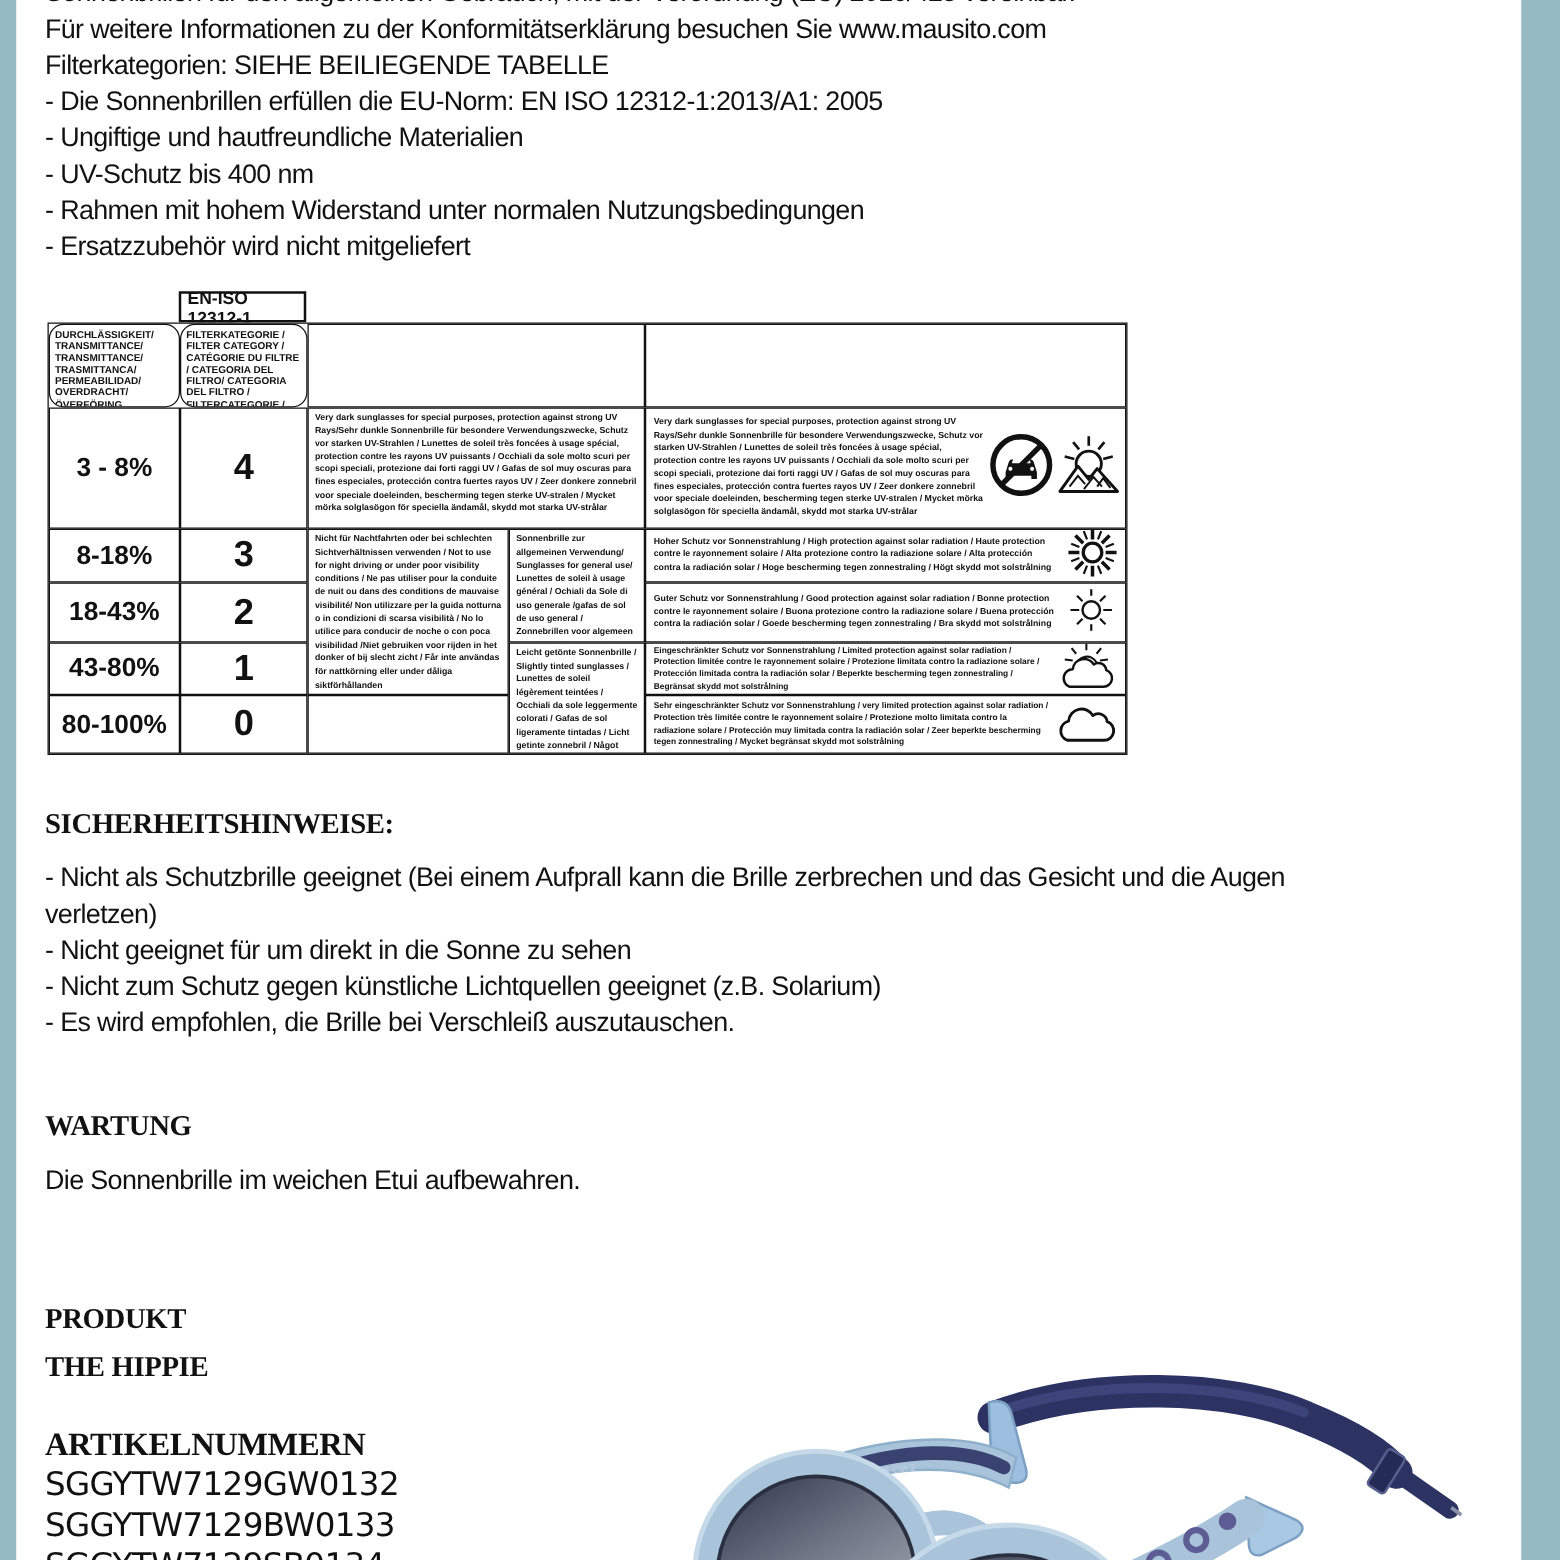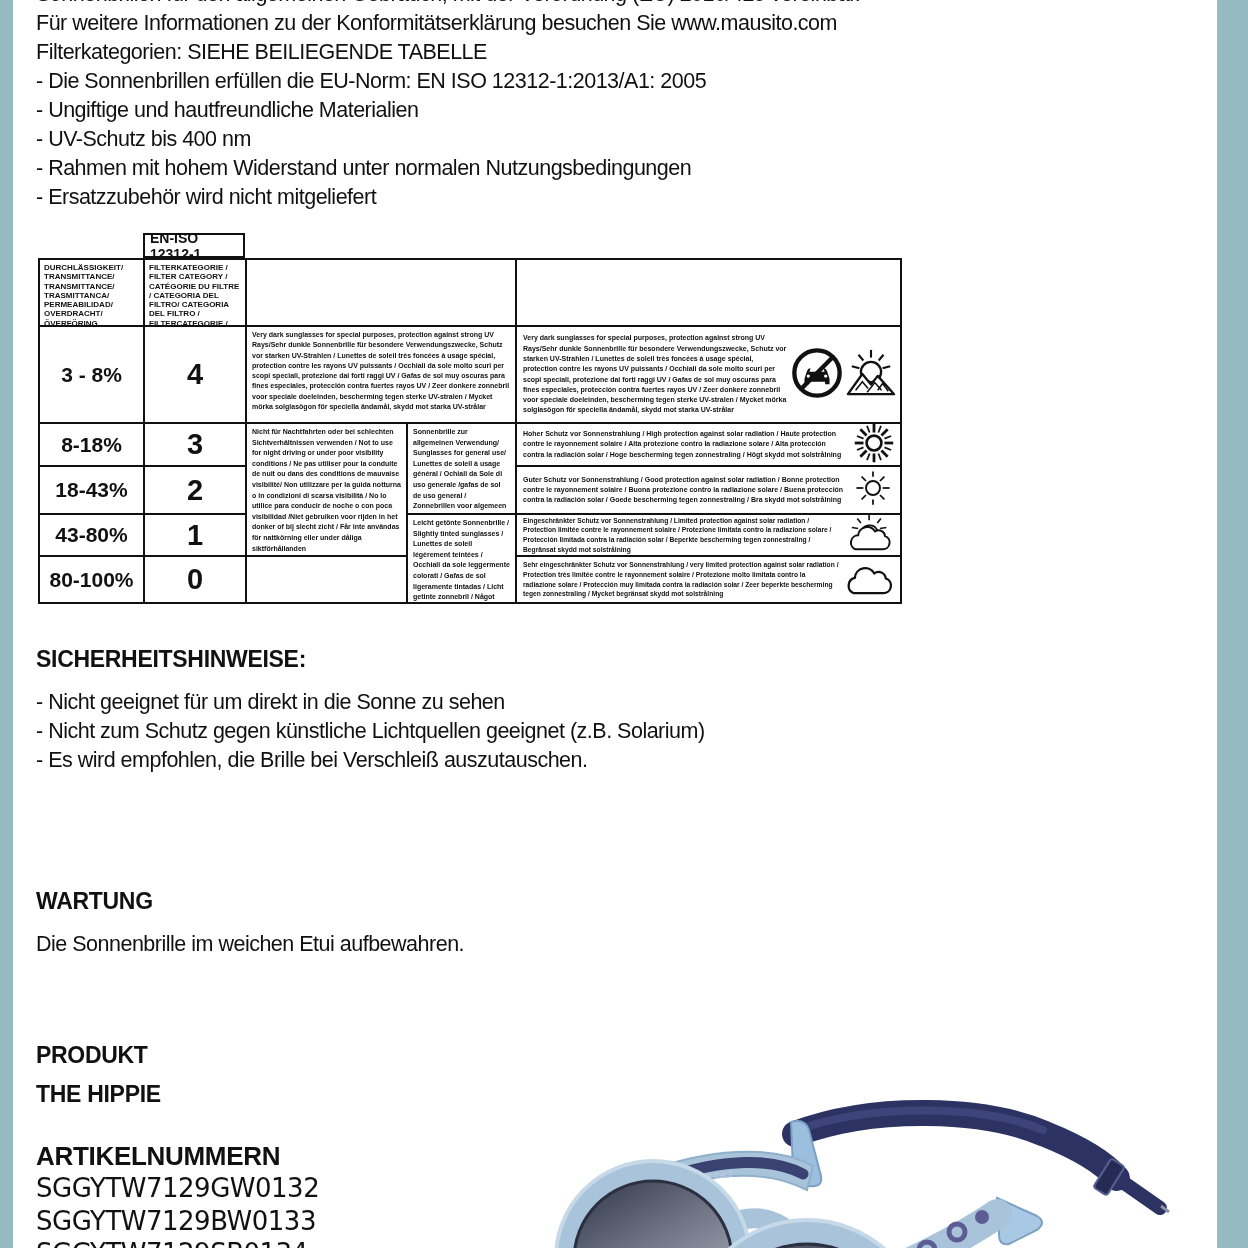--- a/index.html
+++ b/index.html
@@ -15,32 +15,32 @@
 
   
   .iso-box{position:absolute;left:143px;top:233px;width:102px;height:25px;border:2.5px solid #111;
            box-sizing:border-box;font-family:"Liberation Sans",sans-serif;font-weight:bold;
            font-size:14px;display:flex;align-items:center;padding-left:5px;background:#fff;}
   .t-wrap{position:absolute;left:38px;top:258px;width:862px;border:1.5px solid #111;background:#fff;}
   .t-grid{display:grid;grid-template-columns:105px 102px 161px 109px 385px;
           grid-template-rows:67px 97px 43px 48px 42px 47px;}
   .tc{border:1.5px solid #111;box-sizing:border-box;overflow:hidden;
       font-family:"Liberation Sans",sans-serif;font-weight:bold;}
-  .tc-head{padding:3px 4px;font-size:8px;line-height:9.3px;text-transform:none;}
+  .tc-head{padding:3px 4px;font-size:8px;line-height:9.3px;text-transform:none;border-radius:12px;}
   .tc-val{display:flex;align-items:center;justify-content:center;font-size:21px;}
   .tc-cat{font-size:29px;}
   .tc-long{padding:3px 5px;font-size:7px;line-height:10.3px;}
   .tc-mid{padding:3px 5px;font-size:7px;line-height:10.6px;}
   .tc-c5{display:flex;align-items:center;padding:2px 4px 2px 6px;}
   .c5-text{flex:1;font-size:7px;line-height:10.3px;padding-right:3px;}
   .c5-icons{display:flex;align-items:center;gap:2px;flex:none;}
   .c1{grid-column:1;} .c2{grid-column:2;} .c3{grid-column:3;} .c4{grid-column:4;} .c5{grid-column:5;}
 
   
-  .h-bold{position:absolute;left:36px;font-family:Liberation Sans, sans-serif;font-weight:bold;
+  .h-bold{position:absolute;left:36px;font-family:Liberation Serif, serif;font-weight:bold;
           font-size:23px;letter-spacing:-0.3px;white-space:nowrap;}
   .para{position:absolute;left:36px;font-size:21.5px;line-height:29px;letter-spacing:-0.5px;}
   .articles{position:absolute;left:36px;top:1172px;font-family:"DejaVu Sans",sans-serif;
             font-size:26px;line-height:32.5px;letter-spacing:-0.5px;white-space:nowrap;}
 
   
   .photo{position:absolute;left:545px;top:1086px;width:672px;height:300px;}
   svg text.brand{font-family:"DejaVu Sans",sans-serif;}
 </style>
 </head>
@@ -194,20 +194,21 @@
             <path d="M12 36 h31 a8 8 0 0 0 2.6-15.6 a7.5 7.5 0 0 0-12-5.2 a11 11 0 0 0-20.5 4.6 A8.5 8.5 0 0 0 12 36 z" fill="#fff" stroke="#111" stroke-width="2.4" stroke-linejoin="round"></path>
           </svg>
         </span>
       </div>
     </div>
   </div>
 </div>
 
 <div class="h-bold" style="top:646px">SICHERHEITSHINWEISE:</div>
 <div class="para" style="top:688px;width:1085px">
+  <div>- Nicht als Schutzbrille geeignet (Bei einem Aufprall kann die Brille zerbrechen und das Gesicht und die Augen verletzen)</div>
   <div>- Nicht geeignet für um direkt in die Sonne zu sehen</div>
   <div>- Nicht zum Schutz gegen künstliche Lichtquellen geeignet (z.B. Solarium)</div>
   <div>- Es wird empfohlen, die Brille bei Verschleiß auszutauschen.</div>
 </div>
 
 <div class="h-bold" style="top:888px">WARTUNG</div>
 <div class="para" style="top:930px;width:1185px">
   <div>Die Sonnenbrille im weichen Etui aufbewahren.</div>
 </div>
 

